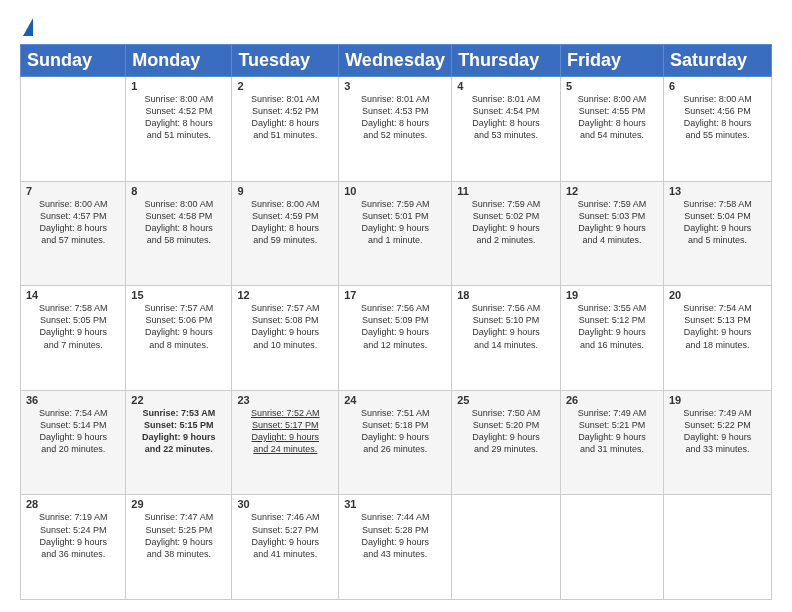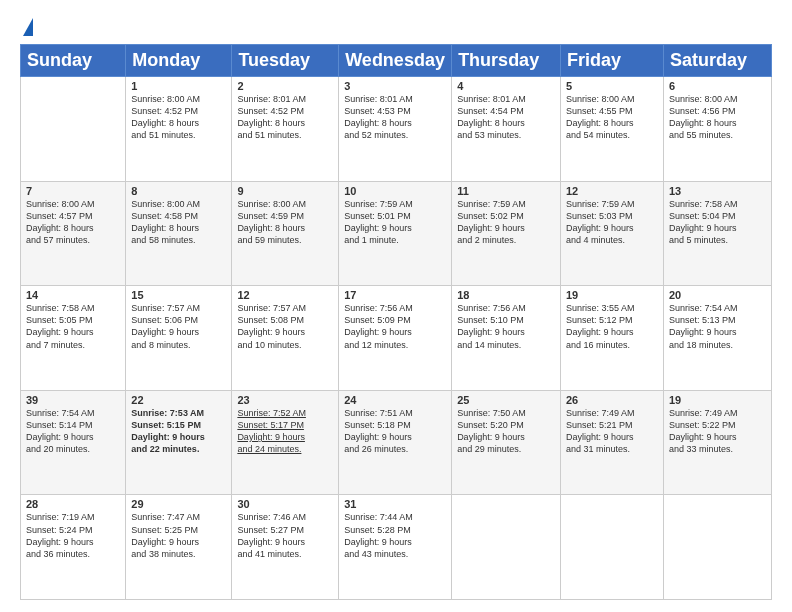--- a/index.html
+++ b/index.html
@@ -85,20 +85,21 @@
     .day-number {
       font-weight: bold;
       font-size: 11px;
       display: block;
       margin-bottom: 1px;
     }
     .day-info {
       font-size: 9px;
       line-height: 1.35;
       color: #333;
+      text-align: center;
     }
     .empty-cell {
       background: #fff !important;
     }
   </style>
 </head>
 <body>
 
 <div class="page">
   <div class="header">
@@ -272,21 +273,21 @@
           <td>
             <span class="day-number">20</span>
             <div class="day-info" style="white-space: pre-line;">Sunrise: 7:54 AM
 Sunset: 5:13 PM
 Daylight: 9 hours
 and 18 minutes.</div>
           </td>
         </tr>
         <tr>
           <td>
-            <span class="day-number">39</span>
+            <span class="day-number">36</span>
             <div class="day-info" style="white-space: pre-line;">Sunrise: 7:54 AM
 Sunset: 5:14 PM
 Daylight: 9 hours
 and 20 minutes.</div>
           </td>
           <td>
             <span class="day-number">22</span>
             <div class="day-info" style="white-space: pre-line; font-weight: bold;">Sunrise: 7:53 AM
 Sunset: 5:15 PM
 Daylight: 9 hours

